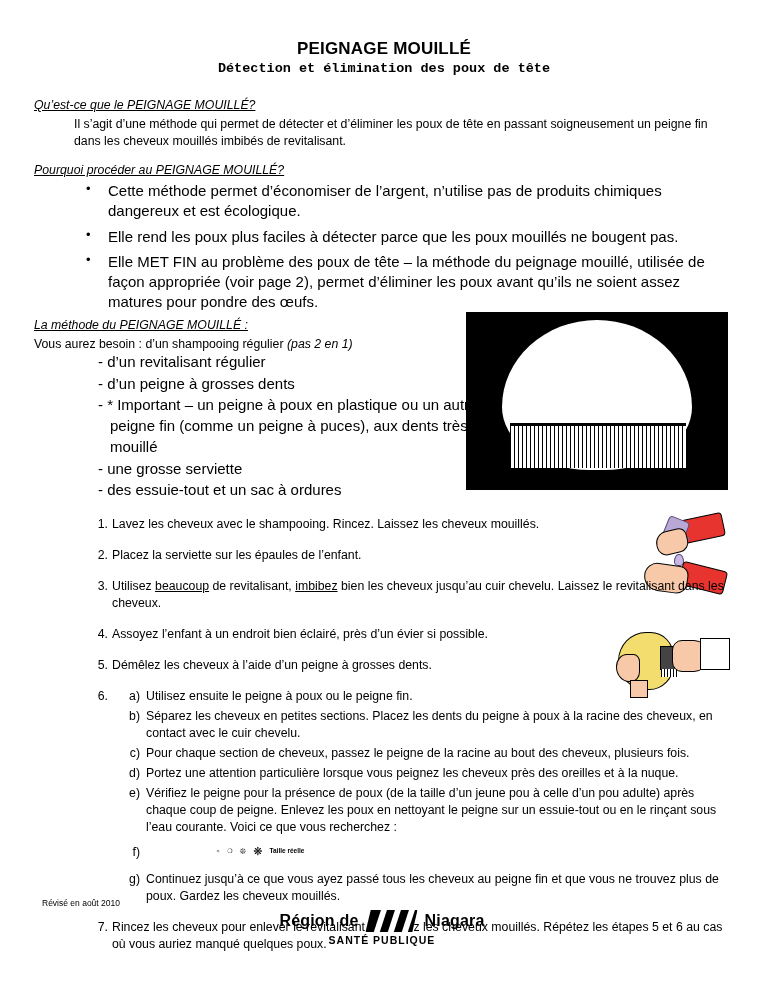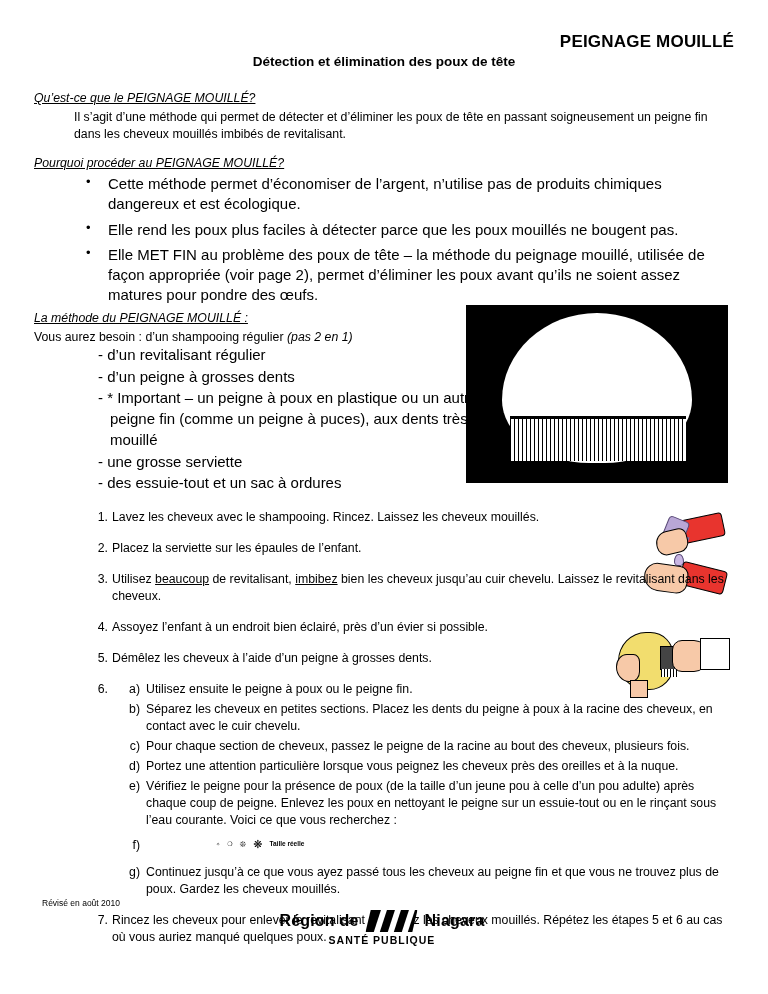--- a/index.html
+++ b/index.html
@@ -17,31 +17,32 @@
   }
   .page {
     position: relative;
     width: 768px;
     height: 994px;
     box-sizing: border-box;
     padding: 28px 34px 0 34px;
   }
   
   .doc-title {
-    text-align: right;
+    text-align: center;
     font-size: 17px;
     font-weight: bold;
     letter-spacing: 0.2px;
-    margin: 4px 0 2px 0;
+    margin: 11px 0 2px 0;
   }
   .doc-subtitle {
     text-align: center;
     font-size: 13.5px;
     font-weight: bold;
     margin: 0 0 22px 0;
+    font-family: Liberation Mono, monospace;
   }
   
   .q-head {
     font-size: 12.3px;
     text-decoration: underline;
     margin: 0 0 4px 0;
     font-style: italic;
   }
   .para {
     font-size: 12.3px;

